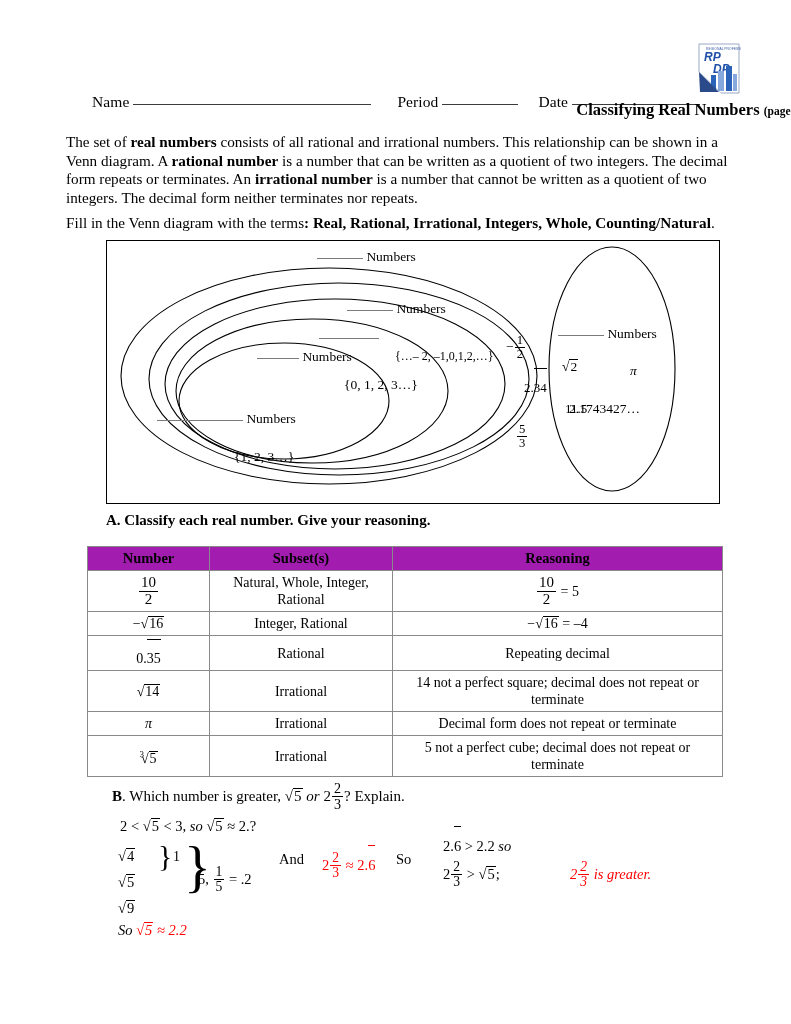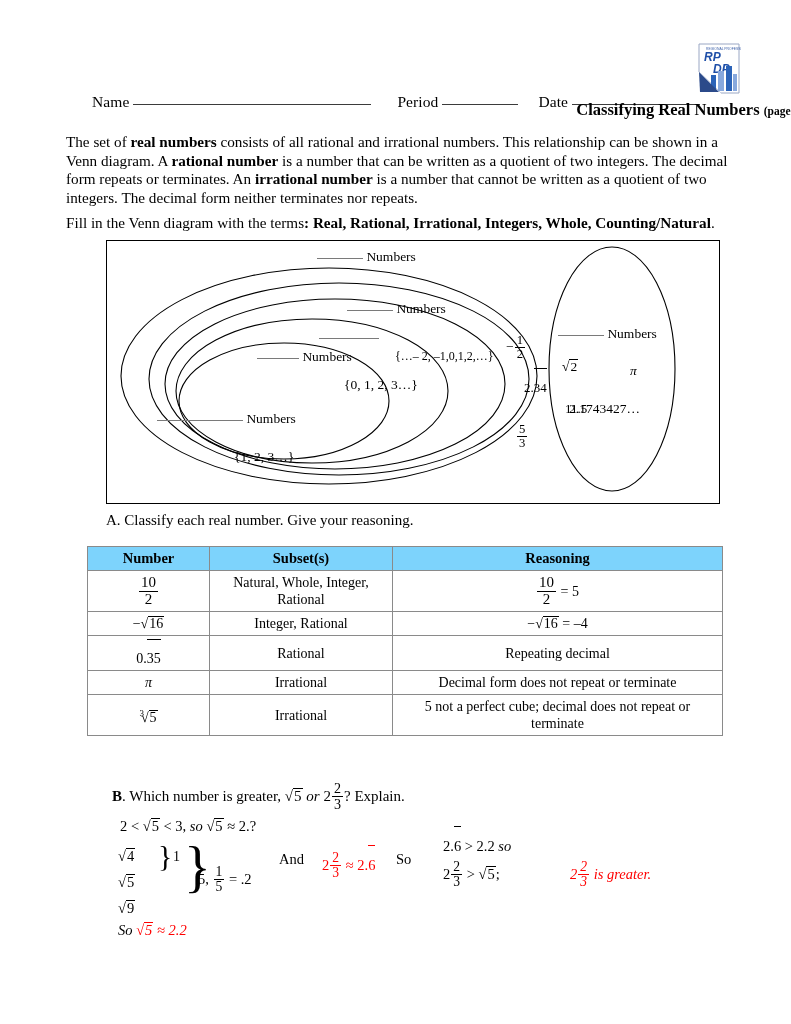--- a/index.html
+++ b/index.html
@@ -44,27 +44,27 @@
   .vblank{display:inline-block;border-bottom:1px solid #7a7a7a;vertical-align:2px;}
 
   
   .frac{display:inline-block;vertical-align:-0.55em;text-align:center;line-height:1.05;
         font-size:.94em;margin:0 1px;}
   .frac .num{display:block;padding:0 2px;}
   .frac .den{display:block;border-top:1px solid #000;padding:0 2px;}
   .ovl{border-top:1px solid #000;padding-top:12px;display:inline-block;line-height:1.0;}
 
   
-  .secA{position:absolute;left:106px;top:512px;font-size:15px;font-weight:normal;}
+  .secA{position:absolute;left:106px;top:512px;font-size:15px;font-weight:bold;}
 
   table.nums{position:absolute;left:87px;top:546px;width:636px;border-collapse:collapse;
              font-size:14px;}
   table.nums th,table.nums td{border:1px solid #8a8a8a;padding:3px 4px;text-align:center;
              vertical-align:middle;line-height:17px;}
-  table.nums th{background:#7dd3fc;font-weight:bold;font-size:14.5px;padding:3px 4px;}
+  table.nums th{background:#a21caf;font-weight:bold;font-size:14.5px;padding:3px 4px;}
   .c-num{width:113px;}
   .c-sub{width:174px;}
 
   
   .secB{position:absolute;left:112px;top:781px;font-size:15px;white-space:nowrap;}
   .secB .bb{font-weight:bold;}
   .mi{font-style:italic;}
 
   .work{position:absolute;font-size:14.5px;color:#000;white-space:nowrap;}
   .red{color:#ff0000;}
@@ -238,20 +238,27 @@
       </tr>
 
       <tr>
         <td>
           <span>0.</span><span class="ovl">35</span>
         </td>
         <td>Rational</td>
         <td>Repeating decimal</td>
       </tr>
 
+      <tr>
+        <td>
+          <span class="sqrt"><span class="rad">√</span><span class="bar">14</span></span>
+        </td>
+        <td>Irrational</td>
+        <td>14 not a perfect square; decimal does not repeat or terminate</td>
+      </tr>
 
       <tr>
         <td class="mi">π</td>
         <td>Irrational</td>
         <td>Decimal form does not repeat or terminate</td>
       </tr>
 
       <tr>
         <td>
           <span class="sqrt"><span class="cbrt-idx">3</span><span class="rad">√</span><span class="bar">5</span></span>

